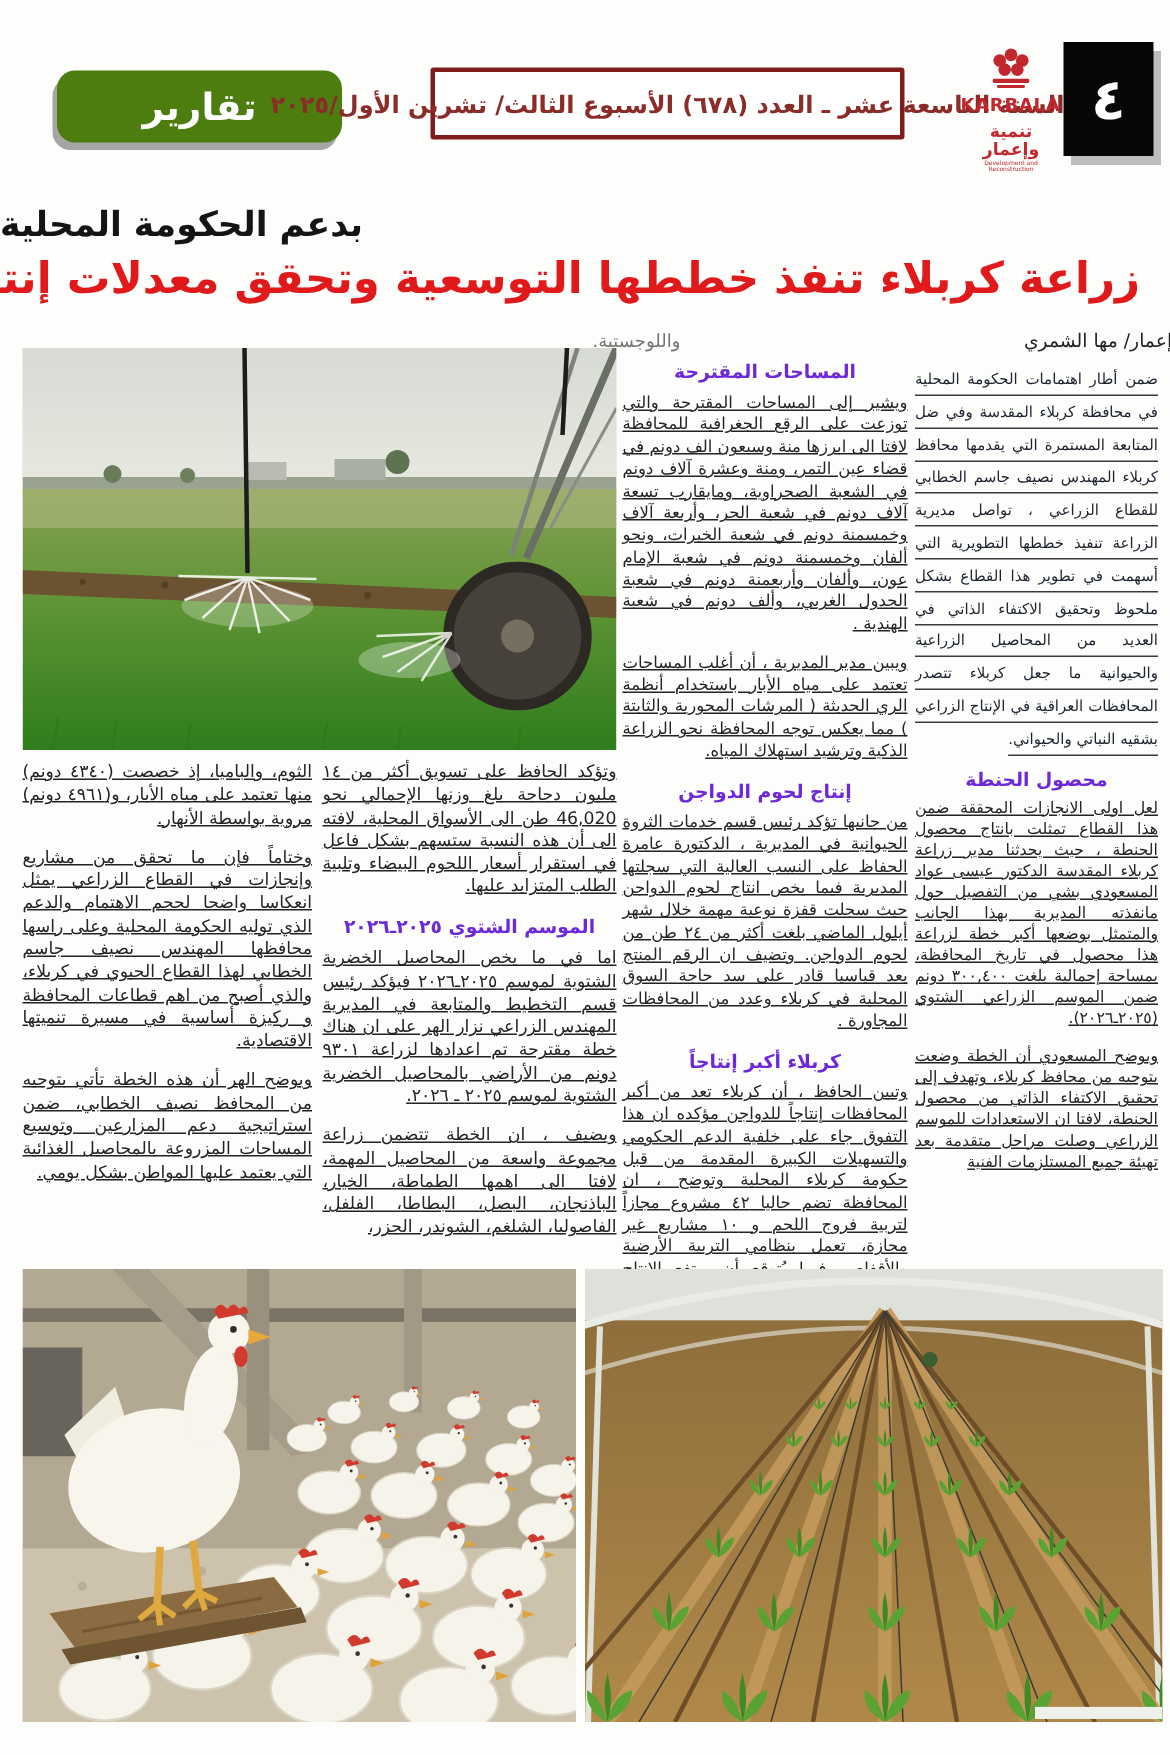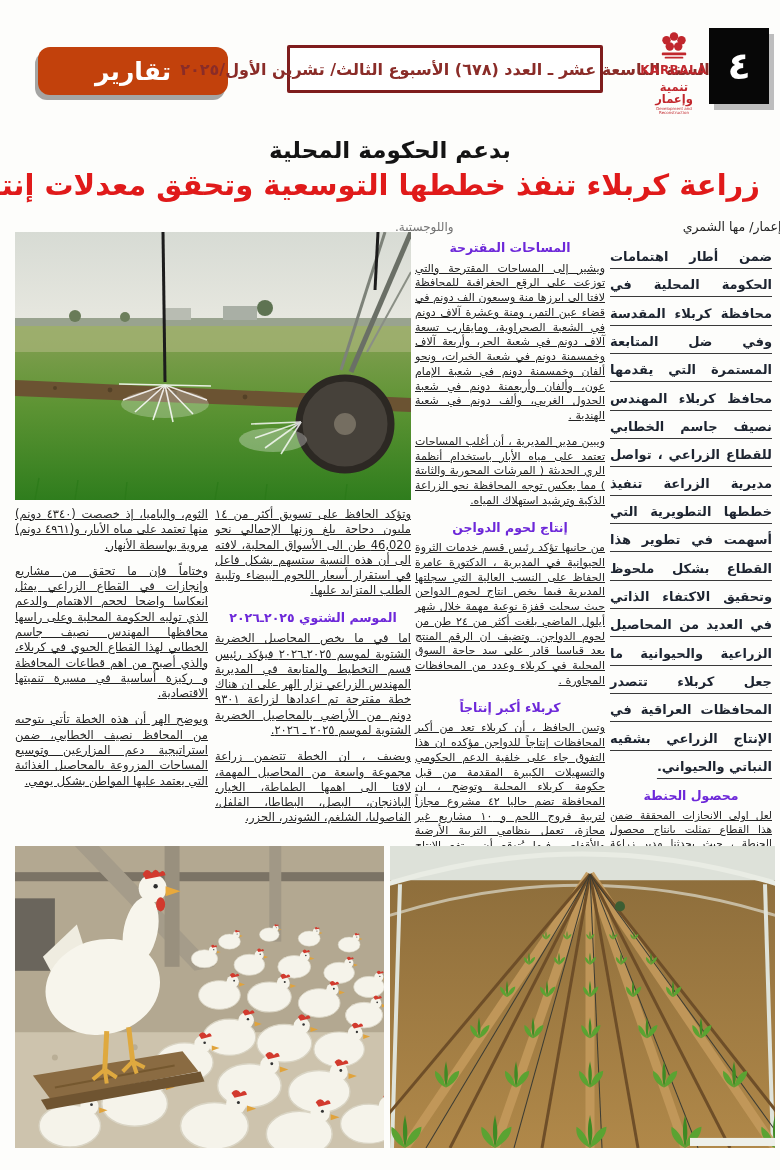--- a/index.html
+++ b/index.html
@@ -7,21 +7,21 @@
     width:780px;height:1170px;
     background:#ffffff;
     font-family:"DejaVu Sans", sans-serif;
     direction:rtl;
   }
   .page{position:relative;width:780px;height:1170px;background:#fdfdfb;overflow:hidden;}
 
   
   .section-tag{
     position:absolute;left:38px;top:47px;width:190px;height:48px;
-    background:#c2410c;border-radius:12px;
+    background:#4d7c0f;border-radius:12px;
     box-shadow:-3px 5px 0 rgba(0,0,0,.35);
     display:flex;align-items:center;justify-content:center;
     color:#fff;font-size:25px;font-weight:bold;
   }
   .issue-box{
     position:absolute;left:287px;top:45px;width:310px;height:42px;
     border:3px solid #7f1d1d;border-radius:2px;background:#fff;
     display:flex;align-items:center;justify-content:center;
     color:#8a2c28;font-size:16px;font-weight:bold;white-space:nowrap;
   }
@@ -33,43 +33,43 @@
   .logo .logo-tag{font-size:4px;display:block;margin-top:1px;}
   .page-num{
     position:absolute;left:709px;top:28px;width:60px;height:76px;
     background:#070707;box-shadow:5px 6px 0 #bdbdbd;
     display:flex;align-items:center;justify-content:center;
     color:#fff;font-size:38px;font-weight:bold;
   }
 
   
   .kicker{
-    position:absolute;top:137px;left:0;right:0;text-align:center;
+    position:absolute;top:137px;left:0;right:0;text-align:left;
     font-size:23px;font-weight:800;color:#141414;
   }
   .main-headline{
     position:absolute;top:168px;left:20px;right:20px;text-align:center;
     font-size:29px;font-weight:800;color:#e01a1a;white-space:nowrap;
   }
   .byline-row{
     position:absolute;top:219px;left:395px;width:377px;
     display:flex;justify-content:space-between;align-items:baseline;
     font-size:12.5px;color:#222;
   }
   .byline-row .credit{margin-left:0;margin-right:0;padding-left:0;}
   .byline-row .credit{transform:translateX(78px);} 
   .byline-row .lead-tail{font-size:12px;color:#737373;}
 
   
   .col{position:absolute;text-align:justify;color:#232323;}
   .col p{margin:0 0 11px 0;text-decoration:underline;}
   .col-intro{left:610px;top:243px;width:162px;}
   .col-intro .intro-p{
-    font-size:13px;line-height:2.18;color:#1d2430;margin:0 0 6px 0;
-    text-decoration:underline;text-decoration-thickness:1px;text-decoration-color:#3a3a3a;text-underline-offset:7px;font-weight:bold;
+    font-size:10px;line-height:2.18;color:#1d2430;margin:0 0 6px 0;
+    text-decoration:underline;text-decoration-thickness:1px;text-decoration-color:#3a3a3a;text-underline-offset:7px;
   }
   .subhead{
     text-align:center;color:#6d28d9;font-weight:bold;font-size:12.5px;margin:7px 0 5px 0;
   }
   .col-intro .wheat-p{font-size:10.5px;line-height:1.34;}
   .col-3{left:415px;top:240px;width:190px;font-size:11px;line-height:1.34;}
   .col-2{left:215px;top:507px;width:196px;font-size:11.5px;line-height:1.33;}
   .col-1{left:15px;top:507px;width:193px;font-size:11.5px;line-height:1.33;}
 
   

